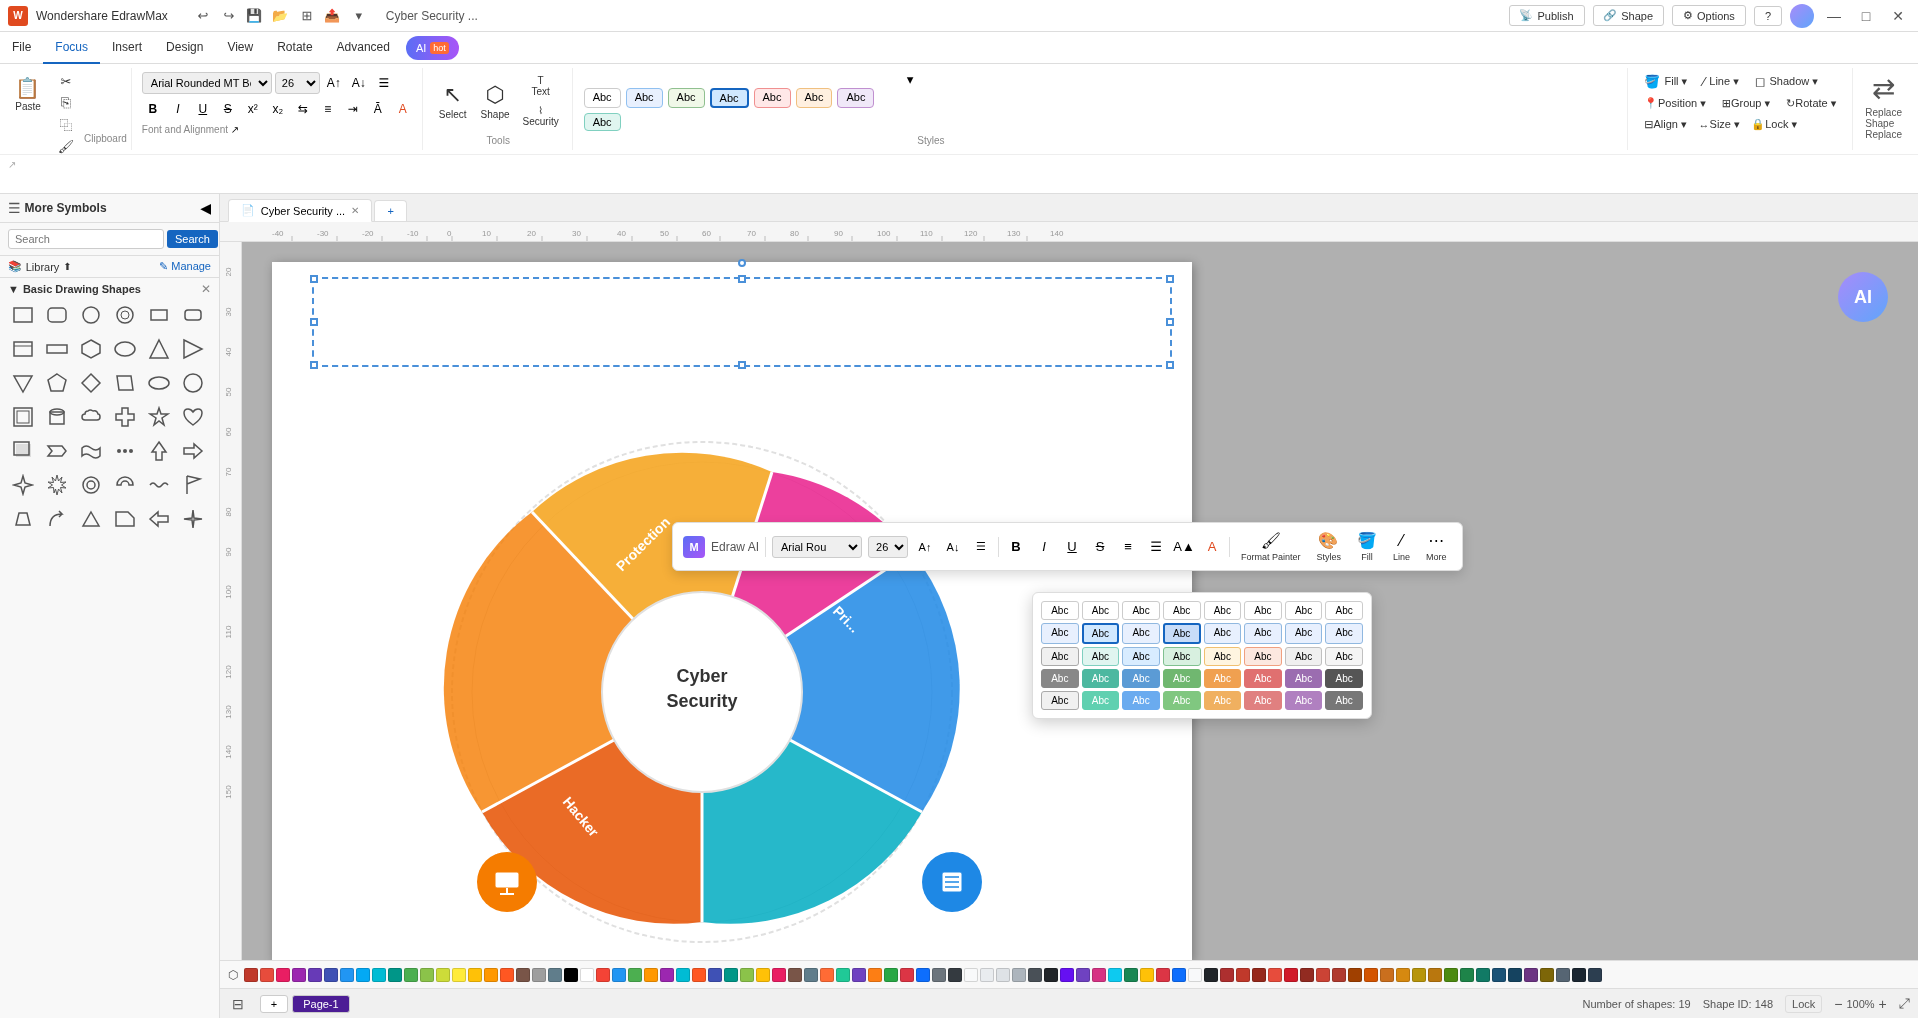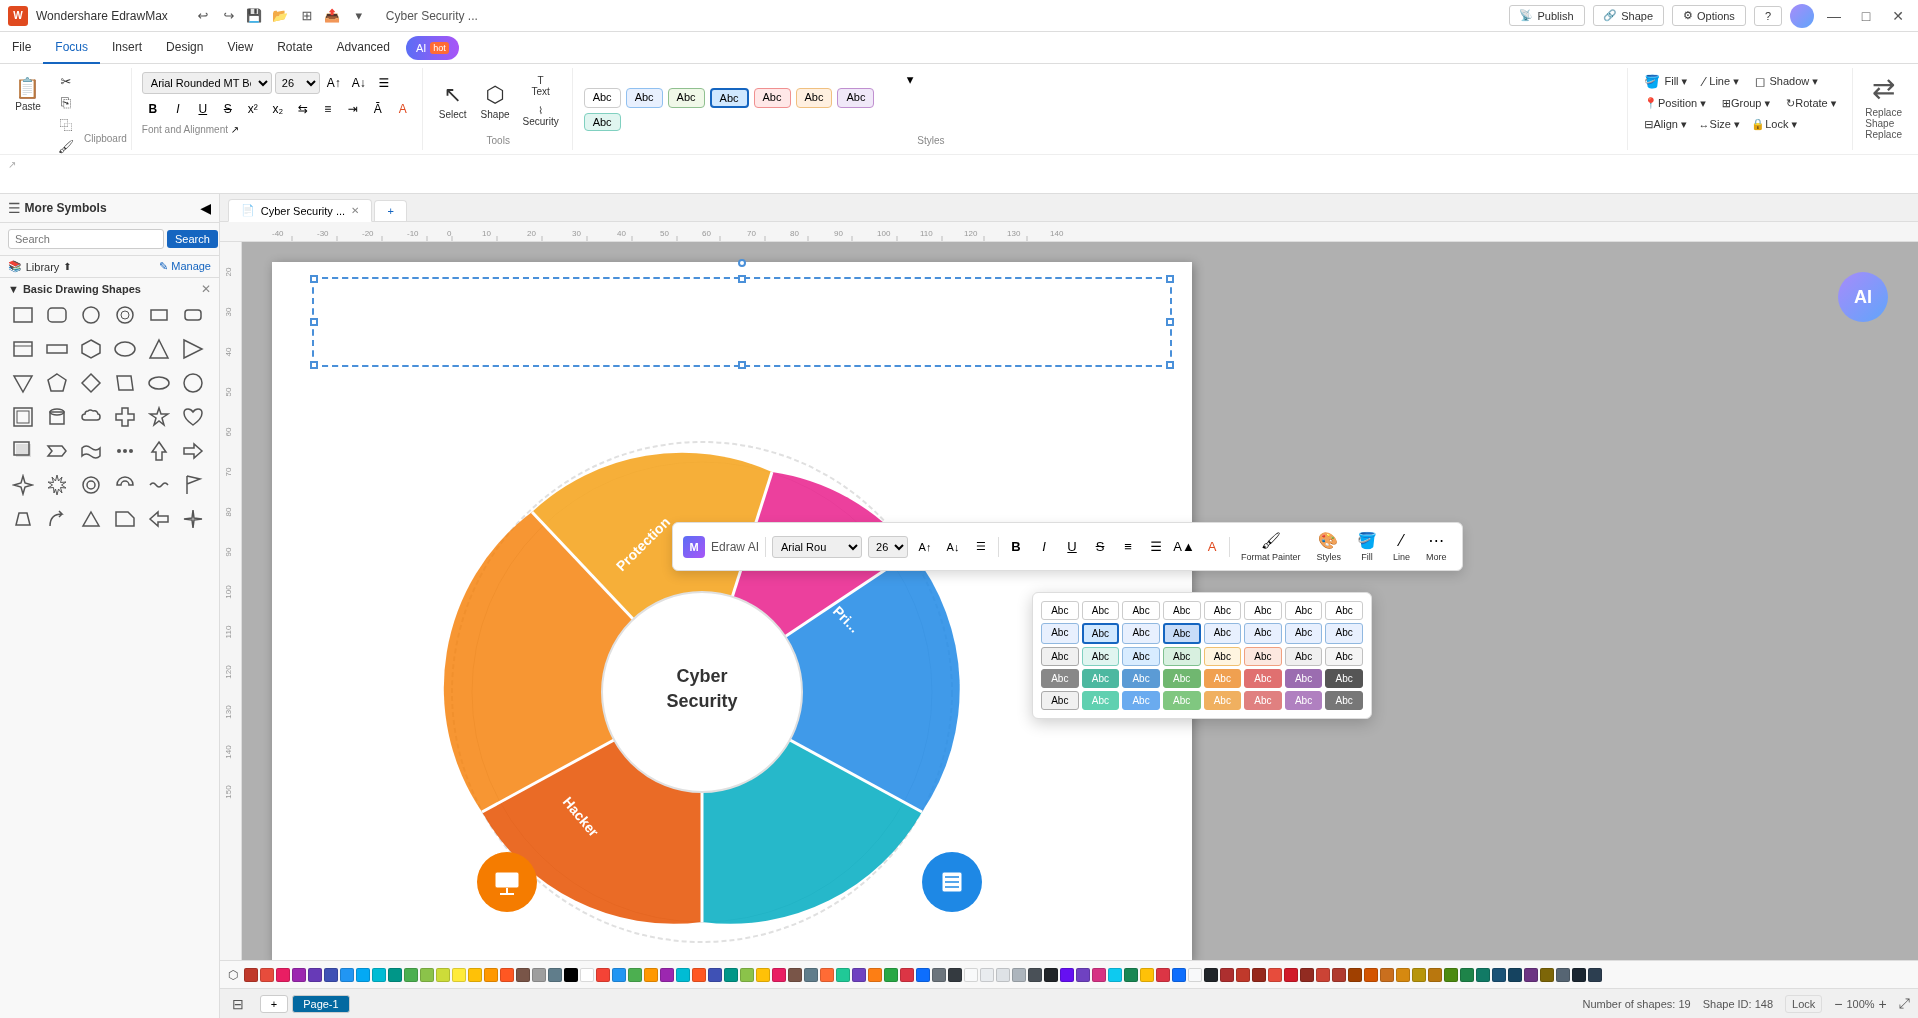--- a/index.html
+++ b/index.html
@@ -93,21 +93,21 @@
     #canvas-tabs { height: 28px; background: #f0f0f0; border-bottom: 1px solid #ddd; display: flex; align-items: flex-end; padding: 0 8px; gap: 2px; }
     .canvas-tab { padding: 4px 12px; background: white; border: 1px solid #ddd; border-bottom: none; border-radius: 4px 4px 0 0; font-size: 11px; cursor: pointer; display: flex; align-items: center; gap: 6px; }
     .canvas-tab.active { background: white; border-bottom: 1px solid white; margin-bottom: -1px; }
     .canvas-tab .close { color: #888; font-size: 10px; }
     .canvas-tab .add { color: #1565c0; }
 
     
     #bottombar { height: 30px; background: #f0f0f0; border-top: 1px solid #ddd; display: flex; align-items: center; padding: 0 8px; gap: 12px; font-size: 11px; color: #555; }
     #bottombar .page-tabs { display: flex; align-items: center; gap: 4px; }
     #bottombar .page-tab { padding: 2px 10px; border: 1px solid #ccc; border-radius: 3px; background: white; cursor: pointer; font-size: 11px; }
-    #bottombar .page-tab.active { background: #0369a1; color: white; }
+    #bottombar .page-tab.active { background: #4c1d95; color: white; }
     #bottombar .status { margin-left: auto; display: flex; align-items: center; gap: 12px; }
     #bottombar .zoom-ctrl { display: flex; align-items: center; gap: 4px; }
     #bottombar .zoom-btn { border: none; background: transparent; cursor: pointer; font-size: 14px; color: #555; }
 
     
     #colorbar { height: 28px; background: #f8f8f8; border-top: 1px solid #ddd; display: flex; align-items: center; padding: 0 8px; gap: 2px; }
 
     
     .sel-box { position: absolute; border: 2px dashed #4a90d9; pointer-events: none; }
     .sel-box .handle { position: absolute; width: 8px; height: 8px; background: white; border: 2px solid #4a90d9; }

